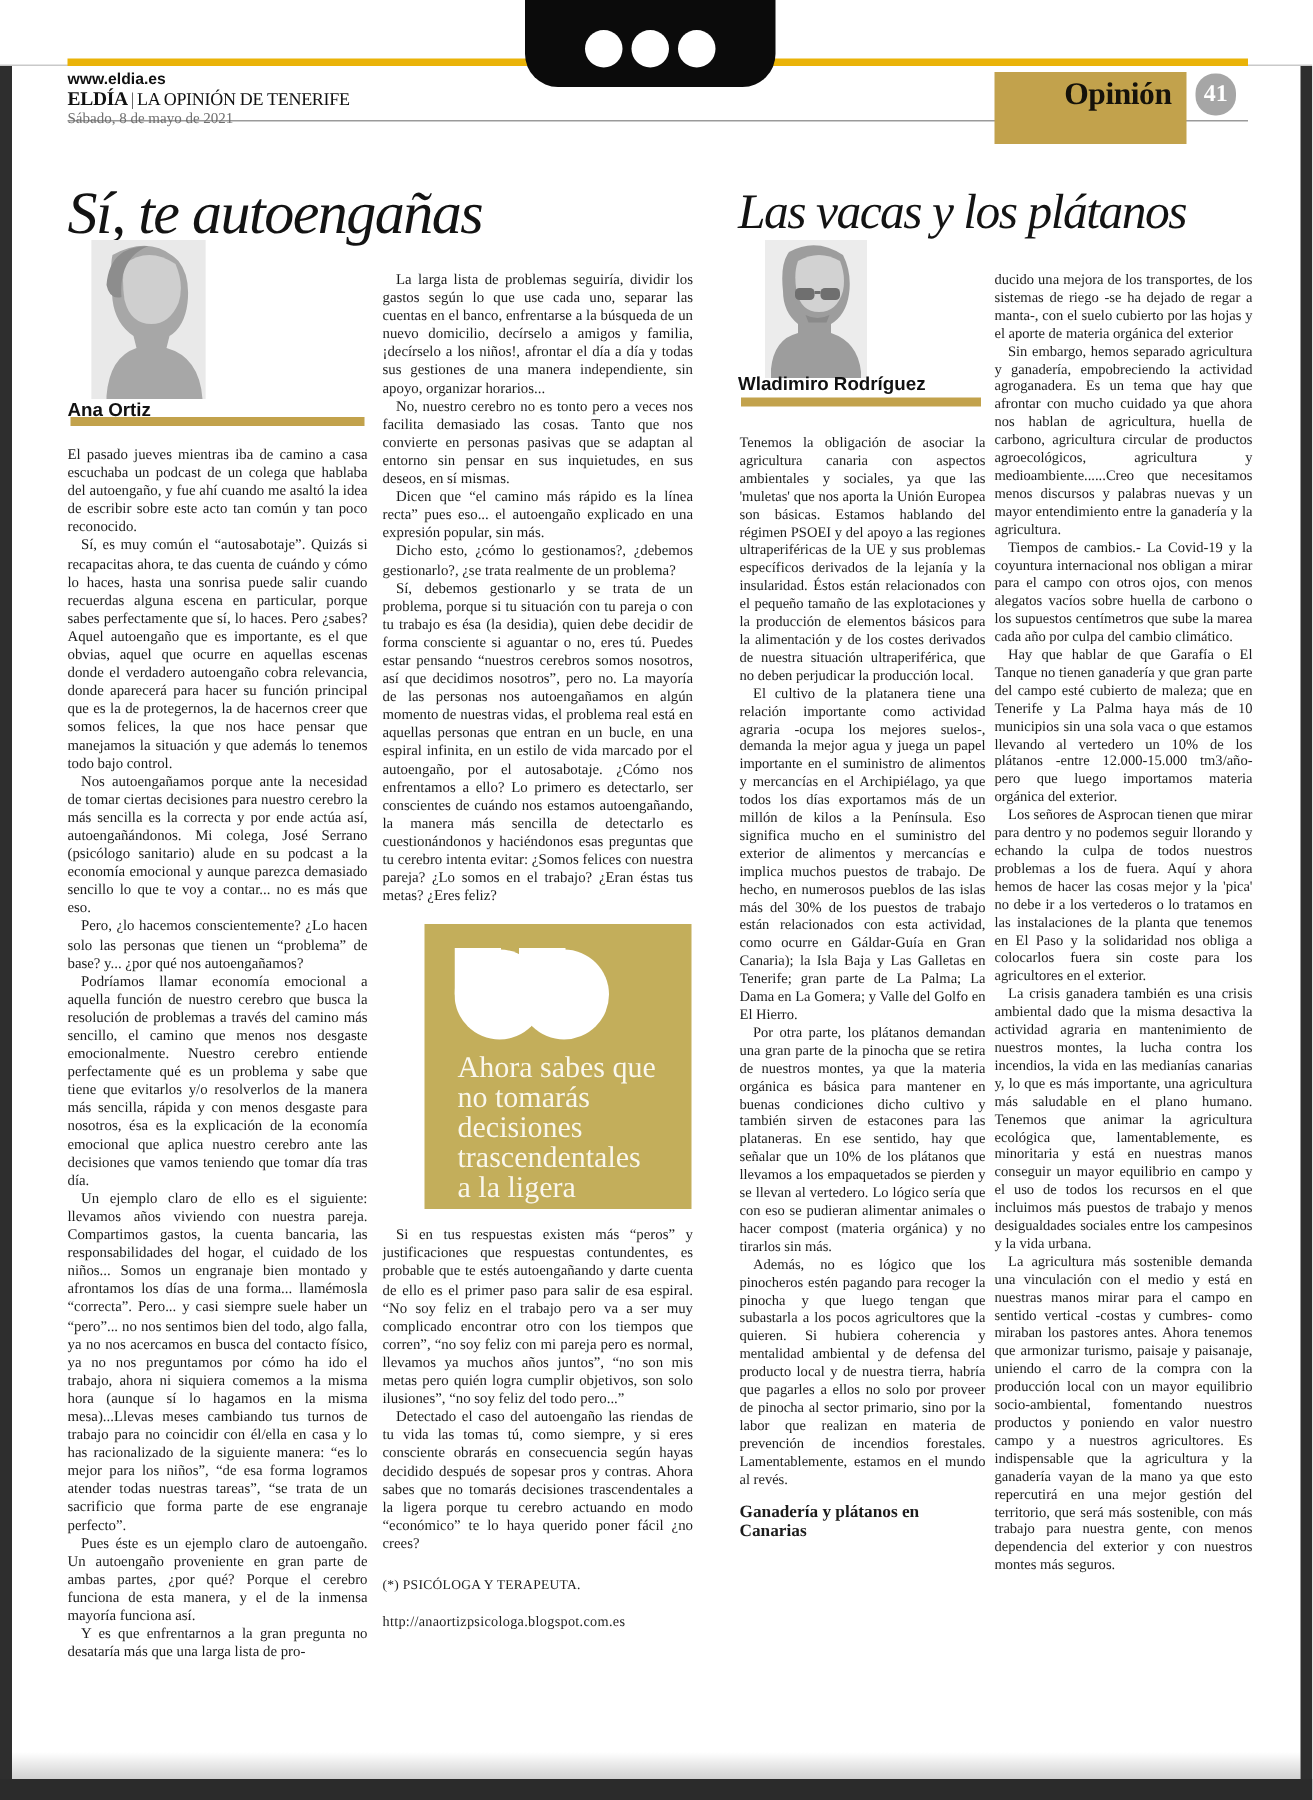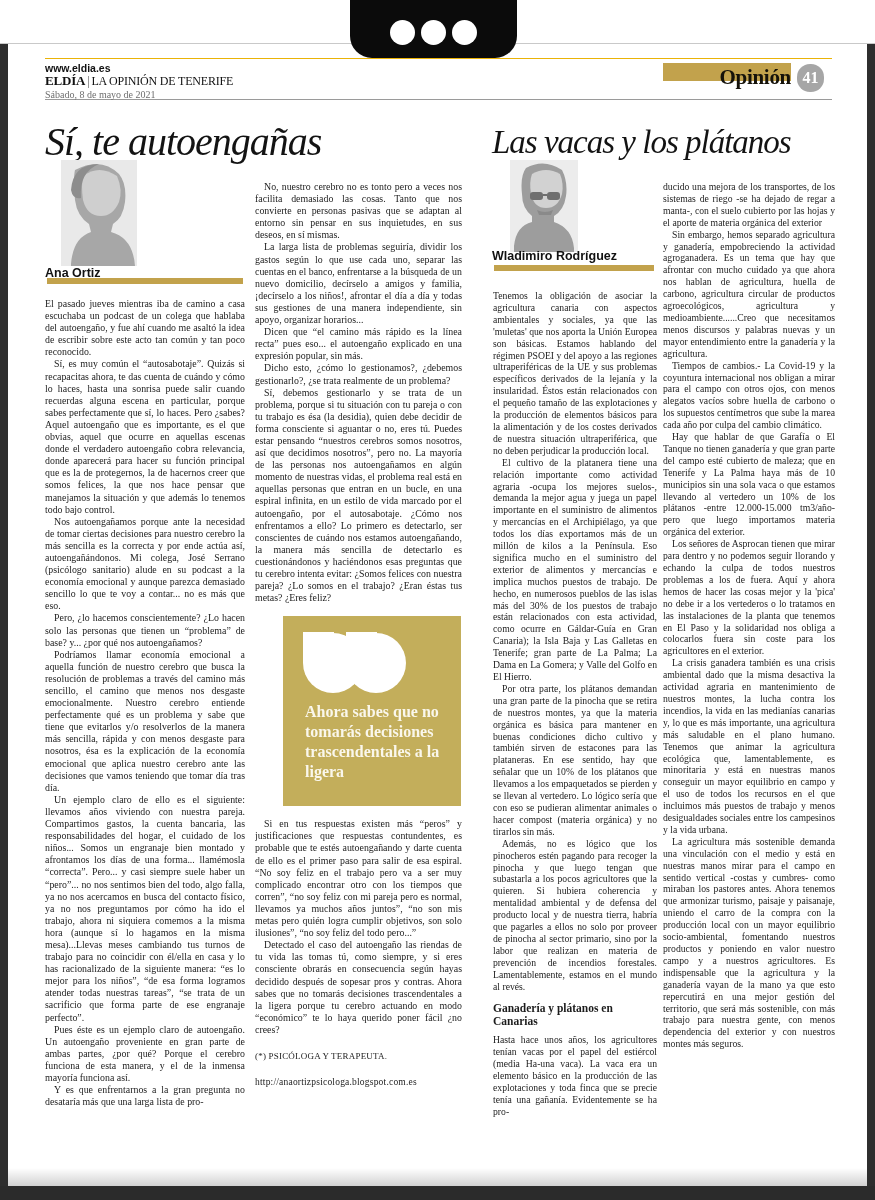--- a/index.html
+++ b/index.html
@@ -14,31 +14,31 @@
   .edge-left{left:0;} .edge-right{right:0;}
   .edge-bottom{position:absolute;left:0;right:0;bottom:0;height:14px;background:#2b2b2b;z-index:30;}
   .bottom-shade{position:absolute;left:8px;right:8px;bottom:14px;height:18px;
     background:linear-gradient(to bottom, rgba(0,0,0,0) 0%, rgba(0,0,0,.18) 100%);z-index:29;}
   .top-hairline{position:absolute;left:0;right:0;top:43px;height:1px;background:#c9c9c9;}
   
   .notch{position:absolute;left:350px;top:0;width:167px;height:58px;background:#0b0b0b;
     border-radius:0 0 22px 22px;display:flex;align-items:center;justify-content:center;gap:6px;z-index:40;}
   .notch .dot{width:25px;height:25px;border-radius:50%;background:#ffffff;margin-top:6px;}
   
-  .header{position:absolute;left:45px;top:58px;width:787px;height:42px;
-    border-top:1px solid #eab308;border-bottom:1px solid #9a9a9a;}
+  .header{position:absolute;left:45px;top:39px;width:787px;height:42px;
+    border-top:5px solid #eab308;border-bottom:1px solid #9a9a9a;}
   .mast{position:absolute;left:0;top:3px;line-height:12px;font-family:"Liberation Serif",serif;}
   .site{font-family:"Liberation Sans",sans-serif;font-weight:bold;font-size:10.5px;color:#111;}
   .mastline{font-size:12px;margin-top:1px;color:#111;letter-spacing:-0.2px;}
   .mastline .brand{font-weight:bold;font-size:13px;}
   .mastline .sep{color:#555;padding:0 2px;}
   .dateline{font-size:10px;color:#6e6e6e;margin-top:2px;}
-  .section-badge{position:absolute;left:618px;top:4px;width:128px;height:18px;
+  .section-badge{position:absolute;left:618px;top:4px;width:128px;height:48px;
     background:var(--gold,#c2a24c);color:#15120a;text-align:right;
-    font-weight:bold;font-size:21px;line-height:29px;letter-spacing:-0.3px;}
+    font-weight:bold;font-size:21px;line-height:29px;padding-right:10px;letter-spacing:-0.3px;}
   .pagenum-badge{position:absolute;left:752px;top:5px;width:27px;height:28px;background:#a6a6a6;
     color:#fff;font-weight:bold;font-size:16px;line-height:28px;text-align:center;border-radius:13px;}
   
   .article{position:absolute;top:118px;}
   .art1{left:45px;width:420px;height:1058px;}
   .art2{left:492px;width:343px;height:1058px;}
   .headline{font-style:italic;font-size:40px;letter-spacing:-1px;line-height:48px;
     color:#131313;white-space:nowrap;font-weight:400;}
   .art2 .headline{font-size:33px;}
   .photo{position:absolute;background:#e6e6e6;overflow:hidden;}
@@ -59,21 +59,21 @@
   .a2c1{left:1px;top:172px;width:164px;height:884px;}
   .a2c2{left:171px;top:63px;width:172px;height:993px;}
   .col p{margin:0;}
   .col p.ind{text-indent:9px;}
   .subhead{font-weight:bold;font-size:11.5px;line-height:13px;margin:10px 0 6px;text-align:left;}
   
   .pullquote{position:relative;margin:12px 0 12px 28px;width:178px;height:190px;
     background:var(--quote_bg,#c3ae5b);}
   .pq-glyph{position:absolute;left:20px;top:16px;}
   .pq-text{position:absolute;left:22px;top:86px;width:136px;color:#faf7ec;
-    font-size:16px;line-height:20px;text-align:left;font-weight:bold;}
+    font-size:20px;line-height:20px;text-align:left;}
   .footnote{margin-top:14px;text-align:left;font-size:9px;letter-spacing:.2px;color:#222;}
   .footnote-url{font-size:9.5px;}
 </style>
 </head>
 <body>
 
 <div class="sheet">
 
   <div class="top-hairline"></div>
 
@@ -114,22 +114,22 @@
       <p class="ind">Sí, es muy común el “autosabotaje”. Quizás si recapacitas ahora, te das cuenta de cuándo y cómo lo haces, hasta una sonrisa puede salir cuando recuerdas alguna escena en particular, porque sabes perfectamente que sí, lo haces. Pero ¿sabes? Aquel autoengaño que es importante, es el que obvias, aquel que ocurre en aquellas escenas donde el verdadero autoengaño cobra relevancia, donde aparecerá para hacer su función principal que es la de protegernos, la de hacernos creer que somos felices, la que nos hace pensar que manejamos la situación y que además lo tenemos todo bajo control.</p>
       <p class="ind">Nos autoengañamos porque ante la necesidad de tomar ciertas decisiones para nuestro cerebro la más sencilla es la correcta y por ende actúa así, autoengañándonos. Mi colega, José Serrano (psicólogo sanitario) alude en su podcast a la economía emocional y aunque parezca demasiado sencillo lo que te voy a contar... no es más que eso.</p>
       <p class="ind">Pero, ¿lo hacemos conscientemente? ¿Lo hacen solo las personas que tienen un “problema” de base? y... ¿por qué nos autoengañamos?</p>
       <p class="ind">Podríamos llamar economía emocional a aquella función de nuestro cerebro que busca la resolución de problemas a través del camino más sencillo, el camino que menos nos desgaste emocionalmente. Nuestro cerebro entiende perfectamente qué es un problema y sabe que tiene que evitarlos y/o resolverlos de la manera más sencilla, rápida y con menos desgaste para nosotros, ésa es la explicación de la economía emocional que aplica nuestro cerebro ante las decisiones que vamos teniendo que tomar día tras día.</p>
       <p class="ind">Un ejemplo claro de ello es el siguiente: llevamos años viviendo con nuestra pareja. Compartimos gastos, la cuenta bancaria, las responsabilidades del hogar, el cuidado de los niños... Somos un engranaje bien montado y afrontamos los días de una forma... llamémosla “correcta”. Pero... y casi siempre suele haber un “pero”... no nos sentimos bien del todo, algo falla, ya no nos acercamos en busca del contacto físico, ya no nos preguntamos por cómo ha ido el trabajo, ahora ni siquiera comemos a la misma hora (aunque sí lo hagamos en la misma mesa)...Llevas meses cambiando tus turnos de trabajo para no coincidir con él/ella en casa y lo has racionalizado de la siguiente manera: “es lo mejor para los niños”, “de esa forma logramos atender todas nuestras tareas”, “se trata de un sacrificio que forma parte de ese engranaje perfecto”.</p>
       <p class="ind">Pues éste es un ejemplo claro de autoengaño. Un autoengaño proveniente en gran parte de ambas partes, ¿por qué? Porque el cerebro funciona de esta manera, y el de la inmensa mayoría funciona así.</p>
       <p class="ind">Y es que enfrentarnos a la gran pregunta no desataría más que una larga lista de pro-</p>
     </div>
 
     <div class="col a1c2">
+      <p class="ind">La larga lista de problemas seguiría, dividir los gastos según lo que use cada uno, separar las cuentas en el banco, enfrentarse a la búsqueda de un nuevo domicilio, decírselo a amigos y familia, ¡decírselo a los niños!, afrontar el día a día y todas sus gestiones de una manera independiente, sin apoyo, organizar horarios...</p>
       <p class="ind">No, nuestro cerebro no es tonto pero a veces nos facilita demasiado las cosas. Tanto que nos convierte en personas pasivas que se adaptan al entorno sin pensar en sus inquietudes, en sus deseos, en sí mismas.</p>
-      <p class="ind">La larga lista de problemas seguiría, dividir los gastos según lo que use cada uno, separar las cuentas en el banco, enfrentarse a la búsqueda de un nuevo domicilio, decírselo a amigos y familia, ¡decírselo a los niños!, afrontar el día a día y todas sus gestiones de una manera independiente, sin apoyo, organizar horarios...</p>
       <p class="ind">Dicen que “el camino más rápido es la línea recta” pues eso... el autoengaño explicado en una expresión popular, sin más.</p>
       <p class="ind">Dicho esto, ¿cómo lo gestionamos?, ¿debemos gestionarlo?, ¿se trata realmente de un problema?</p>
       <p class="ind">Sí, debemos gestionarlo y se trata de un problema, porque si tu situación con tu pareja o con tu trabajo es ésa (la desidia), quien debe decidir de forma consciente si aguantar o no, eres tú. Puedes estar pensando “nuestros cerebros somos nosotros, así que decidimos nosotros”, pero no. La mayoría de las personas nos autoengañamos en algún momento de nuestras vidas, el problema real está en aquellas personas que entran en un bucle, en una espiral infinita, en un estilo de vida marcado por el autoengaño, por el autosabotaje. ¿Cómo nos enfrentamos a ello? Lo primero es detectarlo, ser conscientes de cuándo nos estamos autoengañando, la manera más sencilla de detectarlo es cuestionándonos y haciéndonos esas preguntas que tu cerebro intenta evitar: ¿Somos felices con nuestra pareja? ¿Lo somos en el trabajo? ¿Eran éstas tus metas? ¿Eres feliz?</p>
 
       <div class="pullquote">
         <span class="pq-glyph">
           <svg width="104" height="62" viewBox="0 0 104 62" xmlns="http://www.w3.org/2000/svg">
             <circle cx="30" cy="31" r="30" fill="#ffffff"></circle>
             <rect x="0" y="0" width="31" height="31" fill="#ffffff"></rect>
             <circle cx="73" cy="31" r="30" fill="#ffffff"></circle>
@@ -163,21 +163,20 @@
     </div>
     <div class="author">Wladimiro Rodríguez</div>
     <div class="goldrule"></div>
 
     <div class="col a2c1">
       <p>Tenemos la obligación de asociar la agricultura canaria con aspectos ambientales y sociales, ya que las 'muletas' que nos aporta la Unión Europea son básicas. Estamos hablando del régimen PSOEI y del apoyo a las regiones ultraperiféricas de la UE y sus problemas específicos derivados de la lejanía y la insularidad. Éstos están relacionados con el pequeño tamaño de las explotaciones y la producción de elementos básicos para la alimentación y de los costes derivados de nuestra situación ultraperiférica, que no deben perjudicar la producción local.</p>
       <p class="ind">El cultivo de la platanera tiene una relación importante como actividad agraria -ocupa los mejores suelos-, demanda la mejor agua y juega un papel importante en el suministro de alimentos y mercancías en el Archipiélago, ya que todos los días exportamos más de un millón de kilos a la Península. Eso significa mucho en el suministro del exterior de alimentos y mercancías e implica muchos puestos de trabajo. De hecho, en numerosos pueblos de las islas más del 30% de los puestos de trabajo están relacionados con esta actividad, como ocurre en Gáldar-Guía en Gran Canaria); la Isla Baja y Las Galletas en Tenerife; gran parte de La Palma; La Dama en La Gomera; y Valle del Golfo en El Hierro.</p>
       <p class="ind">Por otra parte, los plátanos demandan una gran parte de la pinocha que se retira de nuestros montes, ya que la materia orgánica es básica para mantener en buenas condiciones dicho cultivo y también sirven de estacones para las plataneras. En ese sentido, hay que señalar que un 10% de los plátanos que llevamos a los empaquetados se pierden y se llevan al vertedero. Lo lógico sería que con eso se pudieran alimentar animales o hacer compost (materia orgánica) y no tirarlos sin más.</p>
       <p class="ind">Además, no es lógico que los pinocheros estén pagando para recoger la pinocha y que luego tengan que subastarla a los pocos agricultores que la quieren. Si hubiera coherencia y mentalidad ambiental y de defensa del producto local y de nuestra tierra, habría que pagarles a ellos no solo por proveer de pinocha al sector primario, sino por la labor que realizan en materia de prevención de incendios forestales. Lamentablemente, estamos en el mundo al revés.</p>
       <div class="subhead">Ganadería y plátanos en Canarias</div>
-      <p>Hasta hace unos años, los agricultores tenían vacas por el papel del estiércol (media Ha-una vaca). La vaca era un elemento básico en la producción de las explotaciones y toda finca que se precie tenía una gañanía. Evidentemente se ha pro-</p>
     </div>
 
     <div class="col a2c2">
       <p>ducido una mejora de los transportes, de los sistemas de riego -se ha dejado de regar a manta-, con el suelo cubierto por las hojas y el aporte de materia orgánica del exterior</p>
       <p class="ind">Sin embargo, hemos separado agricultura y ganadería, empobreciendo la actividad agroganadera. Es un tema que hay que afrontar con mucho cuidado ya que ahora nos hablan de agricultura, huella de carbono, agricultura circular de productos agroecológicos, agricultura y medioambiente......Creo que necesitamos menos discursos y palabras nuevas y un mayor entendimiento entre la ganadería y la agricultura.</p>
       <p class="ind">Tiempos de cambios.- La Covid-19 y la coyuntura internacional nos obligan a mirar para el campo con otros ojos, con menos alegatos vacíos sobre huella de carbono o los supuestos centímetros que sube la marea cada año por culpa del cambio climático.</p>
       <p class="ind">Hay que hablar de que Garafía o El Tanque no tienen ganadería y que gran parte del campo esté cubierto de maleza; que en Tenerife y La Palma haya más de 10 municipios sin una sola vaca o que estamos llevando al vertedero un 10% de los plátanos -entre 12.000-15.000 tm3/año- pero que luego importamos materia orgánica del exterior.</p>
       <p class="ind">Los señores de Asprocan tienen que mirar para dentro y no podemos seguir llorando y echando la culpa de todos nuestros problemas a los de fuera. Aquí y ahora hemos de hacer las cosas mejor y la 'pica' no debe ir a los vertederos o lo tratamos en las instalaciones de la planta que tenemos en El Paso y la solidaridad nos obliga a colocarlos fuera sin coste para los agricultores en el exterior.</p>
       <p class="ind">La crisis ganadera también es una crisis ambiental dado que la misma desactiva la actividad agraria en mantenimiento de nuestros montes, la lucha contra los incendios, la vida en las medianías canarias y, lo que es más importante, una agricultura más saludable en el plano humano. Tenemos que animar la agricultura ecológica que, lamentablemente, es minoritaria y está en nuestras manos conseguir un mayor equilibrio en campo y el uso de todos los recursos en el que incluimos más puestos de trabajo y menos desigualdades sociales entre los campesinos y la vida urbana.</p>
       <p class="ind">La agricultura más sostenible demanda una vinculación con el medio y está en nuestras manos mirar para el campo en sentido vertical -costas y cumbres- como miraban los pastores antes. Ahora tenemos que armonizar turismo, paisaje y paisanaje, uniendo el carro de la compra con la producción local con un mayor equilibrio socio-ambiental, fomentando nuestros productos y poniendo en valor nuestro campo y a nuestros agricultores. Es indispensable que la agricultura y la ganadería vayan de la mano ya que esto repercutirá en una mejor gestión del territorio, que será más sostenible, con más trabajo para nuestra gente, con menos dependencia del exterior y con nuestros montes más seguros.</p>

